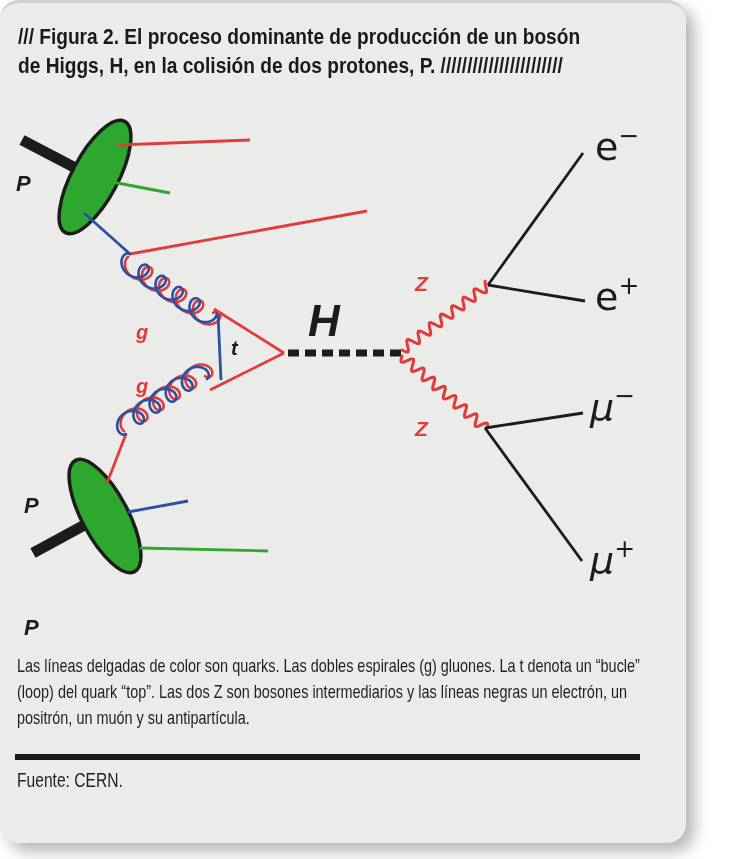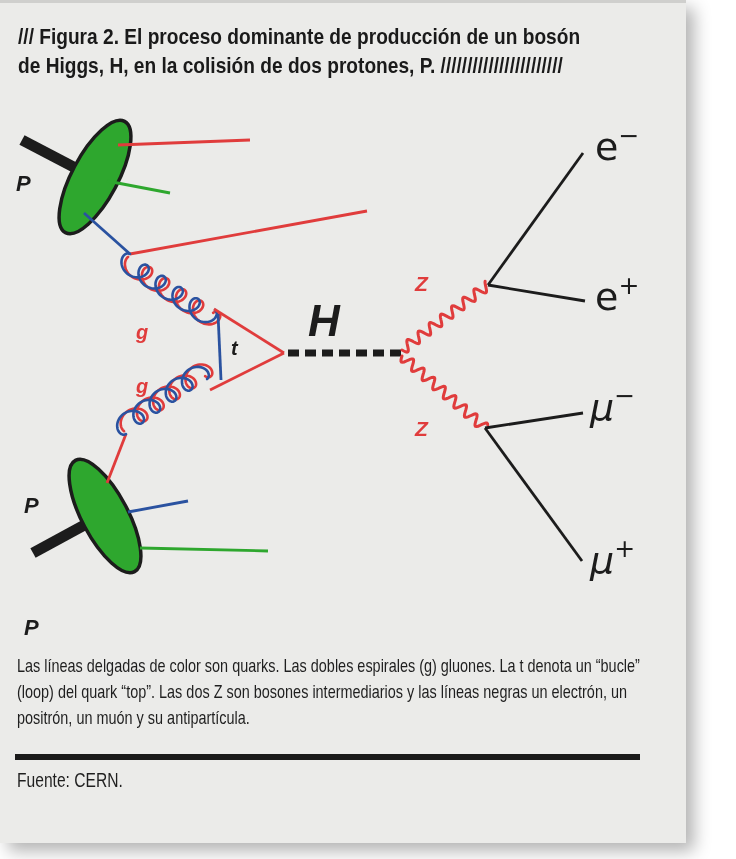--- a/index.html
+++ b/index.html
@@ -1,19 +1,19 @@
 <!DOCTYPE html>
 <html><head>
 <meta charset="utf-8">
 <style>
   html,body{margin:0;padding:0;background:#ffffff;}
   .page{position:relative;width:736px;height:859px;background:#ffffff;overflow:hidden;
         font-family:"Liberation Sans",sans-serif;}
   .card{position:absolute;left:0;top:0;width:686px;height:840px;background:#ebebe9;
-        border-top:3px solid #cfcfcd;box-shadow:8px 8px 16px rgba(0,0,0,0.30);}
+        border-top:3px solid #cfcfcd;box-shadow:8px 8px 16px rgba(0,0,0,0.30);border-radius:19px;}
   .title{position:absolute;left:18px;top:19px;color:#1a1a1a;font-weight:bold;
          font-size:22.5px;line-height:29px;}
   .title .tline{display:block;white-space:nowrap;transform:scaleX(0.85);transform-origin:left center;}
   .diagram-wrap{position:absolute;left:0;top:85px;width:686px;height:560px;}
   .caption{position:absolute;left:17px;top:650px;color:#1f1f1f;font-size:19px;line-height:26px;}
   .caption .cline{display:block;white-space:nowrap;transform:scaleX(0.76);transform-origin:left center;}
   .divider{position:absolute;left:15px;top:751px;width:625px;height:6px;background:#1a1a1a;}
   .source{position:absolute;left:17px;top:766px;color:#1f1f1f;font-size:19.5px;
           white-space:nowrap;transform:scaleX(0.8);transform-origin:left center;}
   svg text{font-family:"Liberation Sans",sans-serif;}

